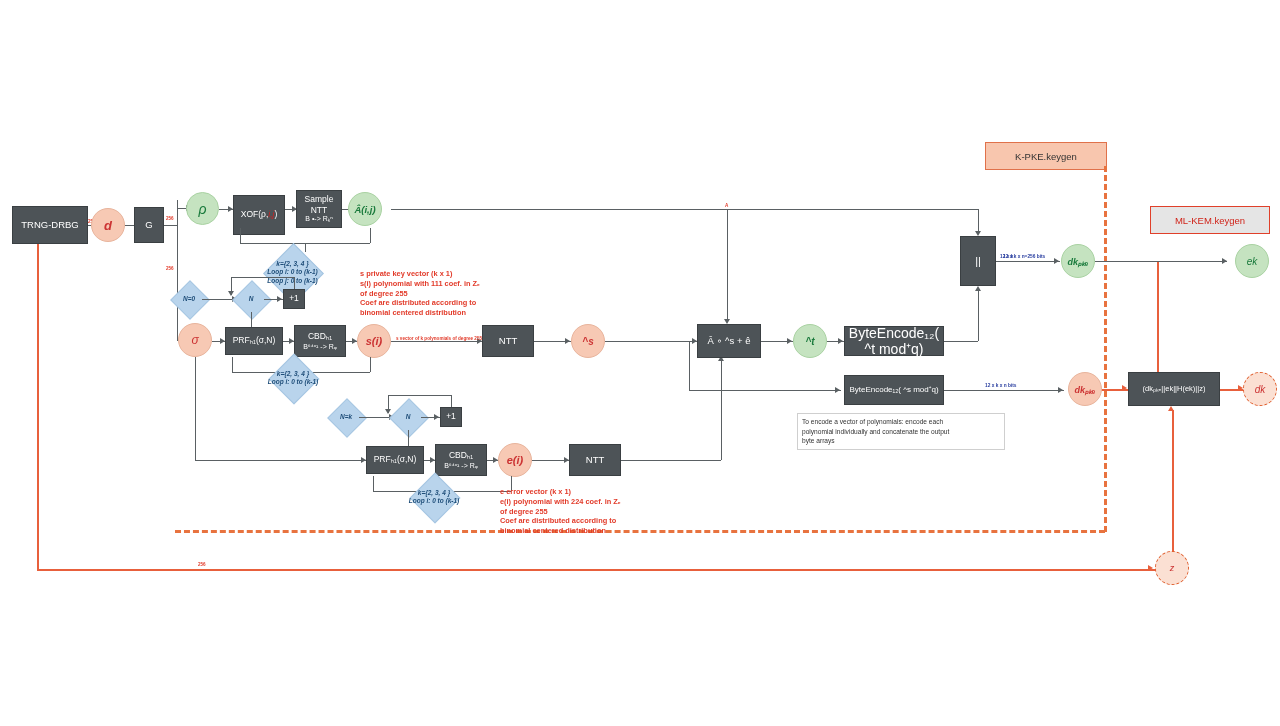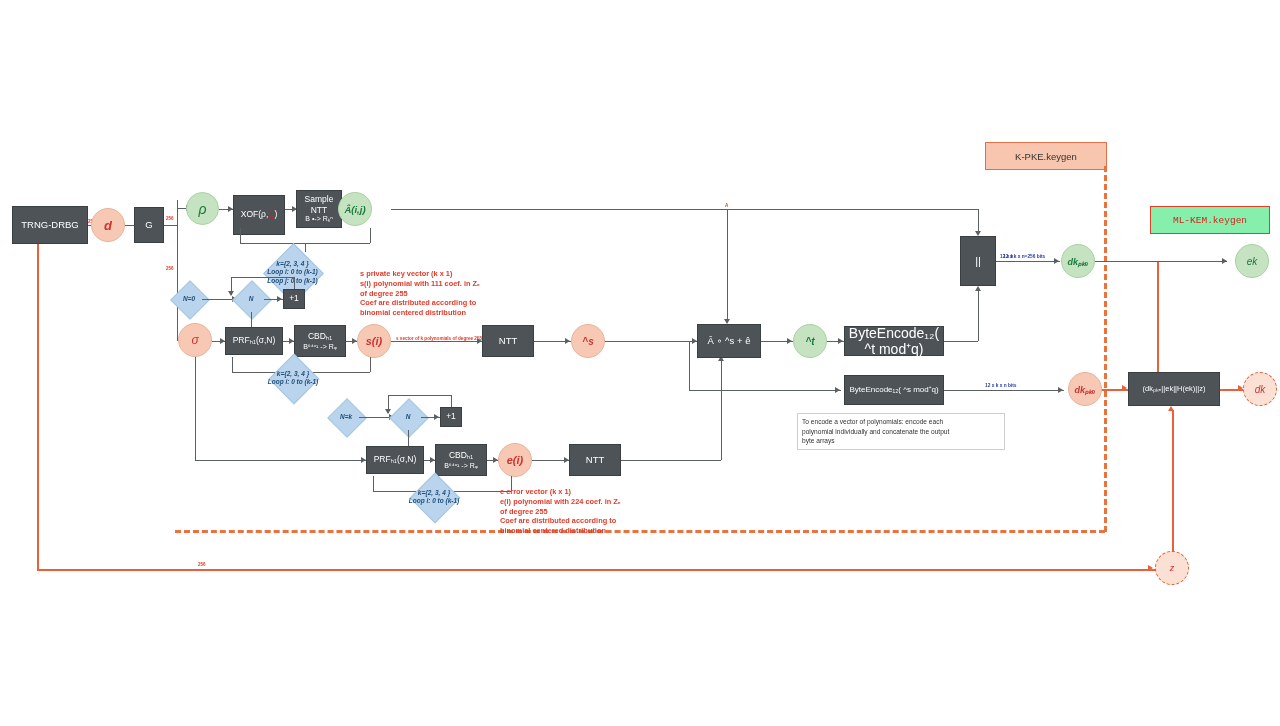--- a/index.html
+++ b/index.html
@@ -38,21 +38,21 @@
   
   .ann{position:absolute;line-height:1.32;}
   .ann.green{color:#1f9b52;font-size:7.4px;font-weight:bold;}
   .ann.redtx{color:#e23b2a;font-size:7.4px;font-weight:bold;}
   .ann.tiny{color:#e23b2a;font-size:4.6px;font-weight:bold;white-space:nowrap;}
   .ann.blue{color:#2a3fa0;font-size:4.8px;font-weight:bold;white-space:nowrap;}
   .note{position:absolute;background:#ffffff;border:1px solid #cfcfcf;color:#333;font-size:6.6px;line-height:1.45;padding:3px 4px;}
 
   .tagbox{position:absolute;display:flex;align-items:center;justify-content:center;font-size:9.5px;}
   .tagbox.fill{background:#f8c6ae;border:1px solid #e0714a;color:#333;}
-  .tagbox.hollow{background:#86efac;border:1px solid #e0402a;color:#d0241a;font-family:Liberation Mono, monospace;}
+  .tagbox.hollow{background:#e5e5e5;border:1px solid #e0402a;color:#d0241a;}
 
   .dashv{position:absolute;width:0;border-left:3px dashed #e8733f;}
   .dashh{position:absolute;height:0;border-top:3px dashed #e8733f;}
   .red-i{color:#d02020;font-style:italic;}
 </style>
 </head>
 <body>
 
 <div id="canvas">
 
@@ -112,21 +112,21 @@
 
   <div class="node box" style="left:296px;top:190px;width:46px;height:38px;flex-direction:column;line-height:1.25;">
     <span>Sample</span>
     <span>NTT</span>
     <span style="font-size:7px;">B •-&gt; Rₖⁿ</span>
   </div>
 
   <div class="ln lnh" style="left:342px;top:209px;width:16px;"></div>
   <div class="arw r" style="left:352px;top:205.5px;"></div>
 
-  <div class="node circ green" style="left:338px;top:192px;width:34px;height:34px;font-size:9.5px;font-weight:bold;">Â(i,j)</div>
+  <div class="node circ green" style="left:348px;top:192px;width:34px;height:34px;font-size:9.5px;font-weight:bold;">Â(i,j)</div>
 
   <div class="ln lnh" style="left:391px;top:209px;width:587px;"></div>
   <div class="ln lnv" style="left:978px;top:209px;height:25px;"></div>
   <div class="ann tiny" style="left:725px;top:203px;">A</div>
   <div class="ln lnv" style="left:727px;top:209px;height:113px;"></div>
   <div class="arw d" style="left:723.5px;top:319px;"></div>
 
   <div class="ln lnh" style="left:240px;top:243px;width:130px;"></div>
   <div class="ln lnv" style="left:240px;top:228px;height:15px;"></div>
   <div class="ln lnv" style="left:370px;top:228px;height:15px;"></div>

